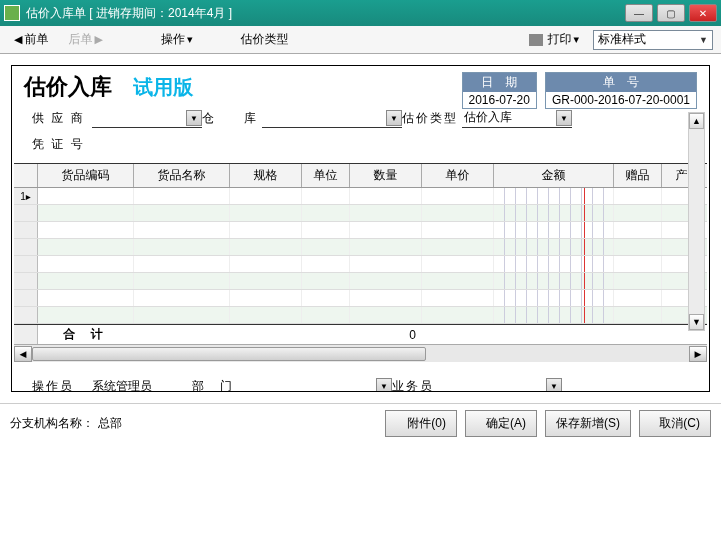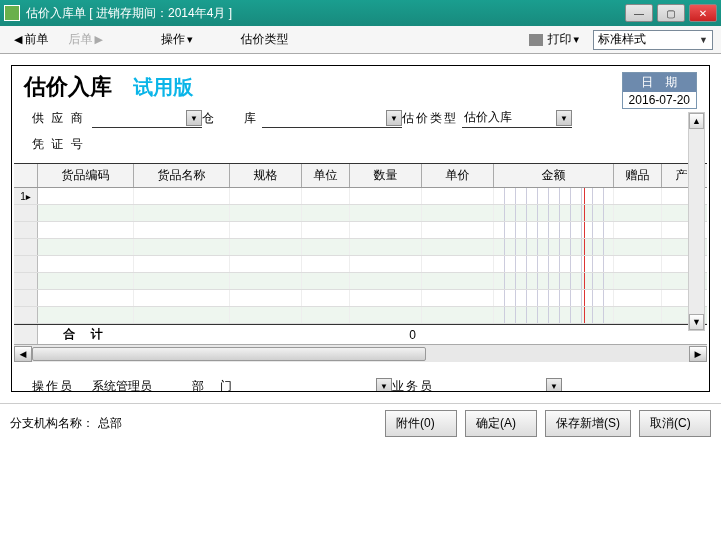--- a/index.html
+++ b/index.html
@@ -63,21 +63,21 @@
 .hscroll{height:18px;background:#e8e8e8;border-top:1px solid #aaa;display:flex;align-items:center}
 .hs-btn{width:18px;height:16px;border:1px solid #999;background:linear-gradient(#fff,#ccc);display:flex;align-items:center;justify-content:center;font-size:9px}
 .hs-track{flex:1;position:relative;height:16px}
 .hs-thumb{position:absolute;left:0;width:60%;height:14px;top:1px;background:linear-gradient(#f2f2f2,#d0d0d0);border:1px solid #999;border-radius:2px}
 .lower-form{padding:10px 20px}
 .vscroll{position:absolute;right:4px;top:46px;bottom:60px;width:17px;background:#ececec;border:1px solid #ccc;display:flex;flex-direction:column}
 .vs-btn{height:16px;border:1px solid #aaa;background:linear-gradient(#fff,#ddd);font-size:9px;display:flex;align-items:center;justify-content:center}
 .vs-track{flex:1}
 .status-bar{display:flex;align-items:center;padding:6px 10px;gap:8px;border-top:1px solid #ccc}
 .sb-left{flex:1;display:flex;gap:4px}
-.btn{border:1px solid #888;background:linear-gradient(#fafafa,#ddd);padding:4px 10px;min-width:72px;text-align:left;cursor:pointer}
+.btn{border:1px solid #888;background:linear-gradient(#fafafa,#ddd);padding:4px 10px;min-width:72px;text-align:right;cursor:pointer}
 .input-line{border-bottom:1px solid #333;height:20px;width:120px}
 </style>
 </head>
 <body>
 
 <div class="title-bar">
   <div class="title-icon"></div>
   <div class="title-text">估价入库单 [ 进销存期间：2014年4月 ]</div>
   <div class="win-btns">
     <div class="win-btn">—</div>
@@ -117,20 +117,24 @@
 </div>
 
 <div class="doc-wrap">
   <div class="doc-header">
     <span class="doc-title">估价入库</span>
     <span class="trial">试用版</span>
     <div class="badge-box">
       <div class="badge">
         <div class="bh">日　期</div>
         <div class="bv">2016-07-20</div>
+      </div>
+      <div class="badge wide">
+        <div class="bh">单　号</div>
+        <div class="bv">GR-000-2016-07-20-0001</div>
       </div>
     </div>
   </div>
 
   <div class="form-row">
     <span class="lbl">供 应 商</span>
     <div class="combo w1">
         <div class="dd">▼</div>
       </div>
     <span class="lbl">仓　　库</span>

